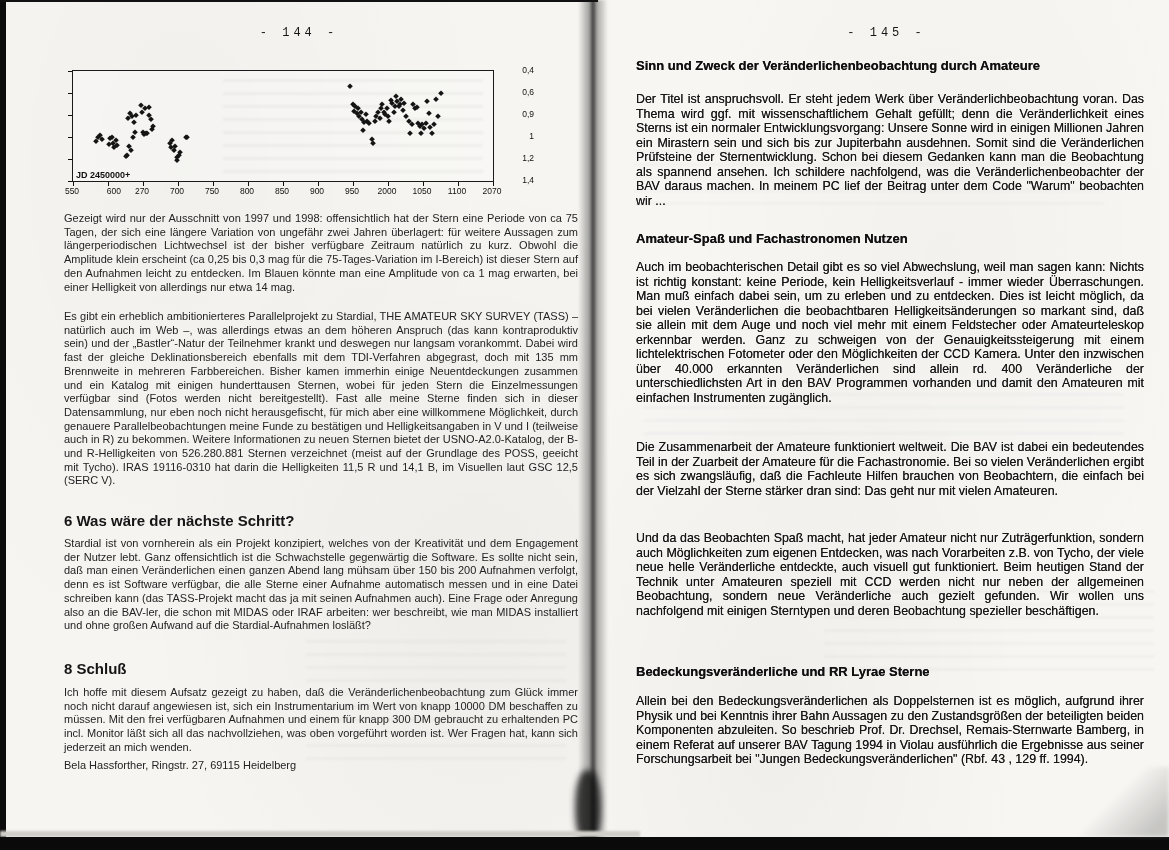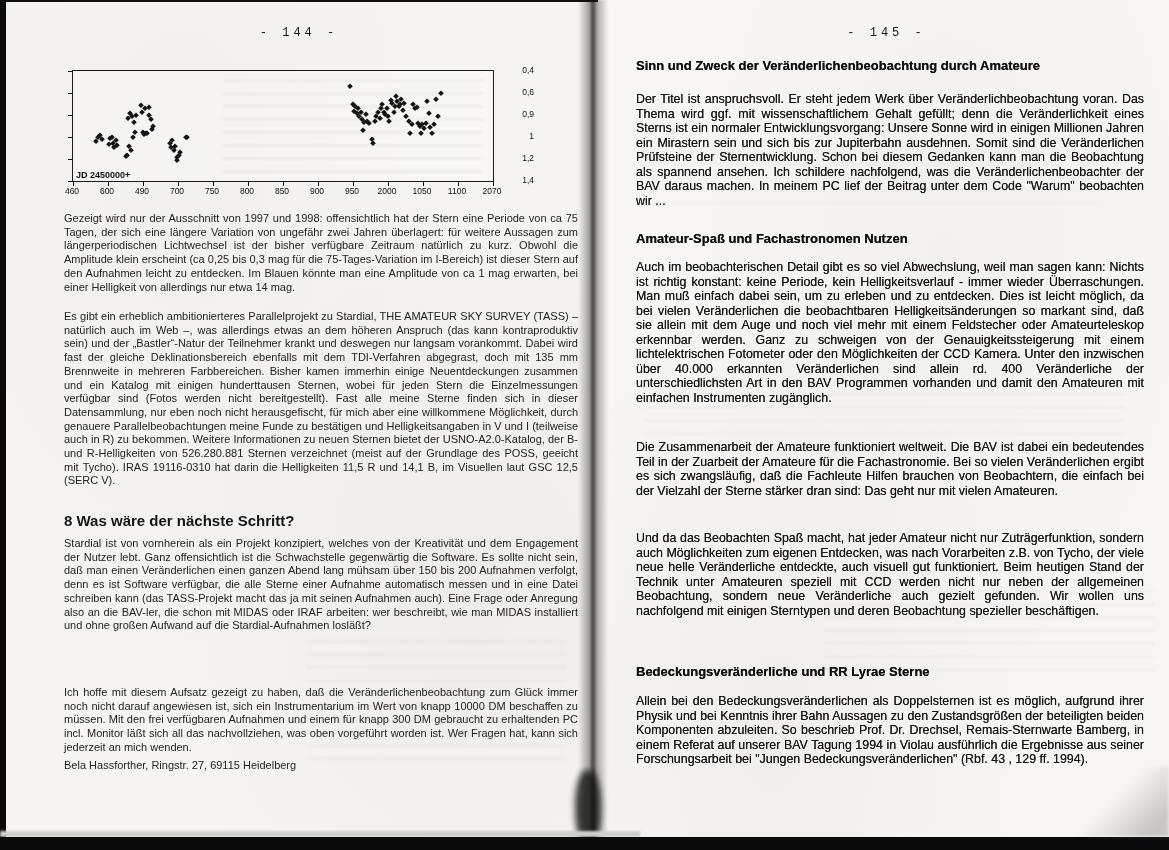--- a/index.html
+++ b/index.html
@@ -186,42 +186,43 @@
         </div>
       <div id="ylabs">
           <div class="ylab" style="top: 7px;">0,4</div>
           <div class="ylab" style="top: 29px;">0,6</div>
           <div class="ylab" style="top: 51px;">0,9</div>
           <div class="ylab" style="top: 73px;">1</div>
           <div class="ylab" style="top: 95px;">1,2</div>
           <div class="ylab" style="top: 117px;">1,4</div>
         </div>
       <div id="xlabs">
-          <div class="xlab" style="left: 24px; top: 128px; position: absolute;">460</div>
-          <div class="xlab" style="left: 59px; top: 128px; position: absolute;">600</div>
-          <div class="xlab" style="left: 94px; top: 128px; position: absolute;">490</div>
+          <div class="xlab" style="left: 24px; top: 128px; position: absolute;">550</div>
+          <div class="xlab" style="left: 59px; top: 128px; position: absolute; text-align: right;">600</div>
+          <div class="xlab" style="left: 94px; top: 128px; position: absolute;">270</div>
           <div class="xlab" style="left: 129px; top: 128px; position: absolute;">700</div>
           <div class="xlab" style="left: 164px; top: 128px; position: absolute;">750</div>
           <div class="xlab" style="left: 199px; top: 128px; position: absolute;">800</div>
           <div class="xlab" style="left: 234px; top: 128px; position: absolute;">850</div>
           <div class="xlab" style="left: 269px; top: 128px; position: absolute;">900</div>
           <div class="xlab" style="left: 304px; top: 128px; position: absolute;">950</div>
           <div class="xlab" style="left: 339px; top: 128px; position: absolute;">2000</div>
           <div class="xlab" style="left: 374px; top: 128px; position: absolute;">1050</div>
           <div class="xlab" style="left: 409px; top: 128px; position: absolute;">1100</div>
           <div class="xlab" style="left: 444px; top: 128px; position: absolute;">2070</div>
         </div>
     </div>
 
     <div class="lp-block" style="top:212px;">Gezeigt wird nur der Ausschnitt von 1997 und 1998: offensichtlich hat der Stern eine Periode von ca 75 Tagen, der sich eine längere Variation von ungefähr zwei Jahren überlagert: für weitere Aussagen zum längerperiodischen Lichtwechsel ist der bisher verfügbare Zeitraum natürlich zu kurz. Obwohl die Amplitude klein erscheint (ca 0,25 bis 0,3 mag für die 75-Tages-Variation im I-Bereich) ist dieser Stern auf den Aufnahmen leicht zu entdecken. Im Blauen könnte man eine Amplitude von ca 1 mag erwarten, bei einer Helligkeit von allerdings nur etwa 14 mag.</div>
     <div class="lp-block" style="top:310px;">Es gibt ein erheblich ambitionierteres Parallelprojekt zu Stardial, THE AMATEUR SKY SURVEY (TASS) – natürlich auch im Web –, was allerdings etwas an dem höheren Anspruch (das kann kontraproduktiv sein) und der „Bastler“-Natur der Teilnehmer krankt und deswegen nur langsam vorankommt. Dabei wird fast der gleiche Deklinationsbereich ebenfalls mit dem TDI-Verfahren abgegrast, doch mit 135 mm Brennweite in mehreren Farbbereichen. Bisher kamen immerhin einige Neuentdeckungen zusammen und ein Katalog mit einigen hunderttausen Sternen, wobei für jeden Stern die Einzelmessungen verfügbar sind (Fotos werden nicht bereitgestellt). Fast alle meine Sterne finden sich in dieser Datensammlung, nur eben noch nicht herausgefischt, für mich aber eine willkommene Möglichkeit, durch genauere Parallelbeobachtungen meine Funde zu bestätigen und Helligkeitsangaben in V und I (teilweise auch in R) zu bekommen. Weitere Informationen zu neuen Sternen bietet der USNO-A2.0-Katalog, der B- und R-Helligkeiten von 526.280.881 Sternen verzeichnet (meist auf der Grundlage des POSS, geeicht mit Tycho). IRAS 19116-0310 hat darin die Helligkeiten 11,5 R und 14,1 B, im Visuellen laut GSC 12,5 (SERC V).</div>
 
-    <div class="lp-h" style="top:512px;">8  Was wäre der nächste Schritt?</div>
+    <div class="lp-h" style="top:512px;">6  Was wäre der nächste Schritt?</div>
     <div class="lp-block" style="top:537px;">Stardial ist von vornherein als ein Projekt konzipiert, welches von der Kreativität und dem Engagement der Nutzer lebt. Ganz offensichtlich ist die Schwachstelle gegenwärtig die Software. Es sollte nicht sein, daß man einen Veränderlichen einen ganzen Abend lang mühsam über 150 bis 200 Aufnahmen verfolgt, denn es ist Software verfügbar, die alle Sterne einer Aufnahme automatisch messen und in eine Datei schreiben kann (das TASS-Projekt macht das ja mit seinen Aufnahmen auch). Eine Frage oder Anregung also an die BAV-ler, die schon mit MIDAS oder IRAF arbeiten: wer beschreibt, wie man MIDAS installiert und ohne großen Aufwand auf die Stardial-Aufnahmen losläßt?</div>
 
+    <div class="lp-h" style="top:660px;">8  Schluß</div>
     <div class="lp-block" style="top:686px;">Ich hoffe mit diesem Aufsatz gezeigt zu haben, daß die Veränderlichenbeobachtung zum Glück immer noch nicht darauf angewiesen ist, sich ein Instrumentarium im Wert von knapp 10000 DM beschaffen zu müssen. Mit den frei verfügbaren Aufnahmen und einem für knapp 300 DM gebraucht zu erhaltenden PC incl. Monitor läßt sich all das nachvollziehen, was oben vorgeführt worden ist. Wer Fragen hat, kann sich jederzeit an mich wenden.</div>
 
     <div class="lp-addr" style="top:757px;">
       <div>Bela Hassforther, Ringstr. 27, 69115 Heidelberg</div>
     </div>
 
     <div class="ghost" style="left:300px;top:640px;width:260px;height:130px;opacity:.35;"></div>
   </div>
 
   <div class="page page-right">

